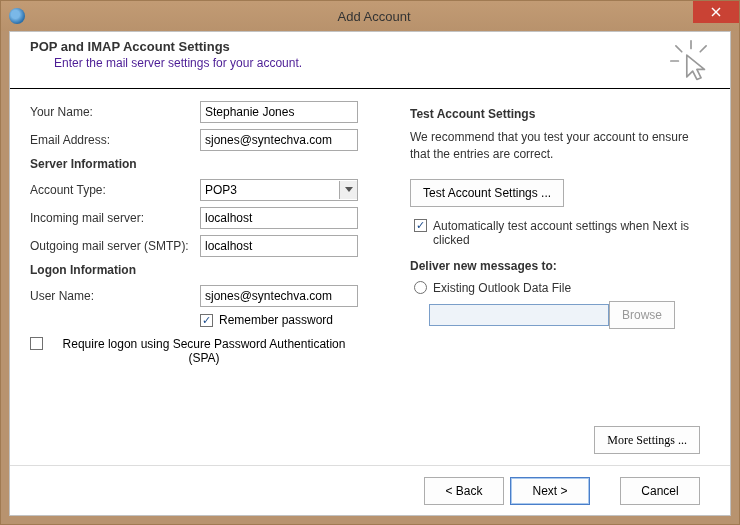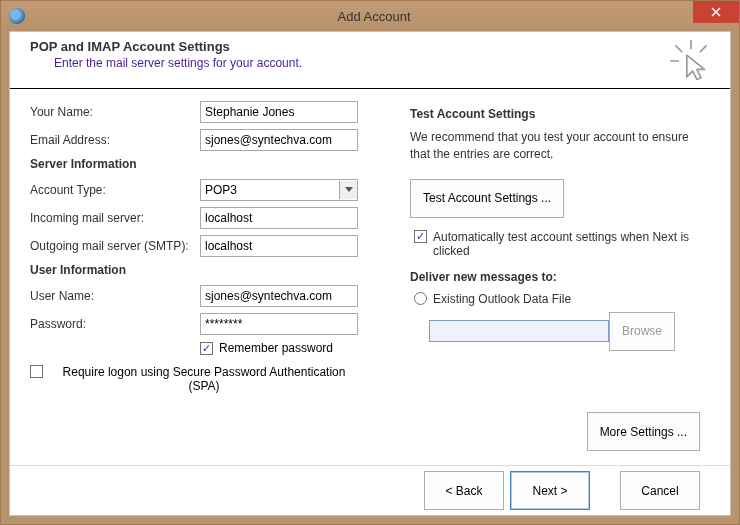--- a/index.html
+++ b/index.html
@@ -182,21 +182,21 @@
     margin-bottom: 16px;
     line-height: 1.4;
   }
   .btn {
     background: #fdfdfd;
     border: 1px solid #adadad;
     padding: 3px 12px;
     font-family: inherit;
     font-size: 12px;
     cursor: pointer;
-    height: 39px;
+    height: 28px;
     display: inline-flex;
     align-items: center;
     justify-content: center;
   }
   .btn.disabled {
     color: #999;
   }
   .browse-row {
     display: flex;
     align-items: center;
@@ -206,21 +206,22 @@
   }
   .browse-input {
     width: 180px;
     height: 22px;
     border: 1px solid #7a9ec9;
     background: #eef3f9;
   }
   .more-settings-wrap {
     position: absolute;
     right: 30px;
-    top: 380px;
+    top: 394px;
+    font-family: Liberation Serif, serif;
   }
   .footer {
     position: absolute;
     bottom: 0;
     left: 0;
     right: 0;
     height: 50px;
     border-top: 1px solid #ddd;
     display: flex;
     align-items: center;
@@ -307,29 +308,25 @@
         </div>
         <div class="form-row">
           <div class="form-label">Incoming mail server:</div>
           <input class="text-input" value="localhost" style="">
         </div>
         <div class="form-row">
           <div class="form-label">Outgoing mail server (SMTP):</div>
           <input class="text-input" value="localhost" style="">
         </div>
 
-        <div class="section-title">User Information</div>
+        <div class="section-title">Logon Information</div>
 
         <div class="form-row">
           <div class="form-label">User Name:</div>
           <input class="text-input" value="sjones@syntechva.com" style="">
-        </div>
-        <div class="form-row">
-          <div class="form-label">Password:</div>
-          <input class="text-input" type="text" value="********" style="">
         </div>
 
         <div class="remember-row">
           <span class="checkbox">✓</span>
           <span>Remember password</span>
         </div>
 
         <div class="spa-row">
           <span class="checkbox"></span>
           <span style="max-width:310px;text-align:center;">Require logon using Secure Password Authentication (SPA)</span>

